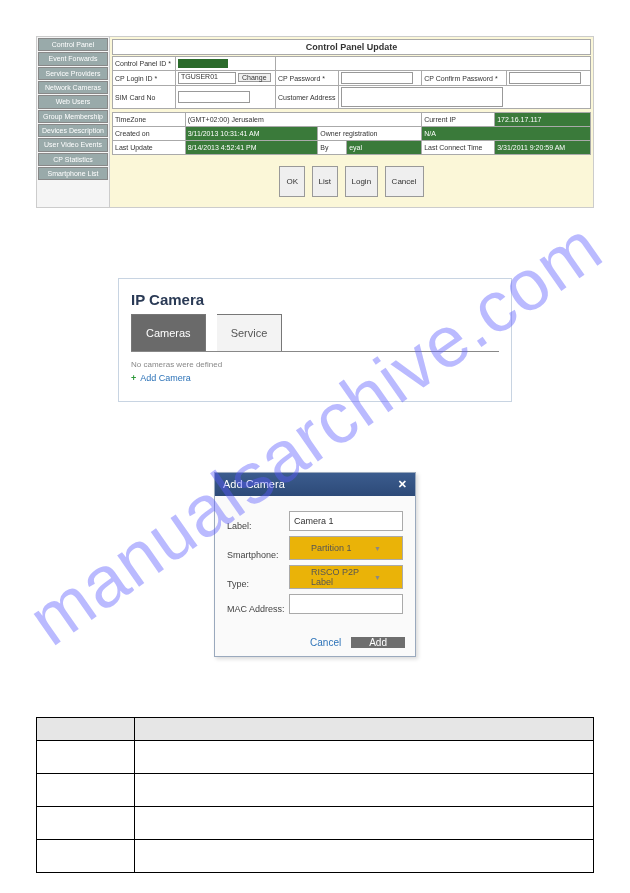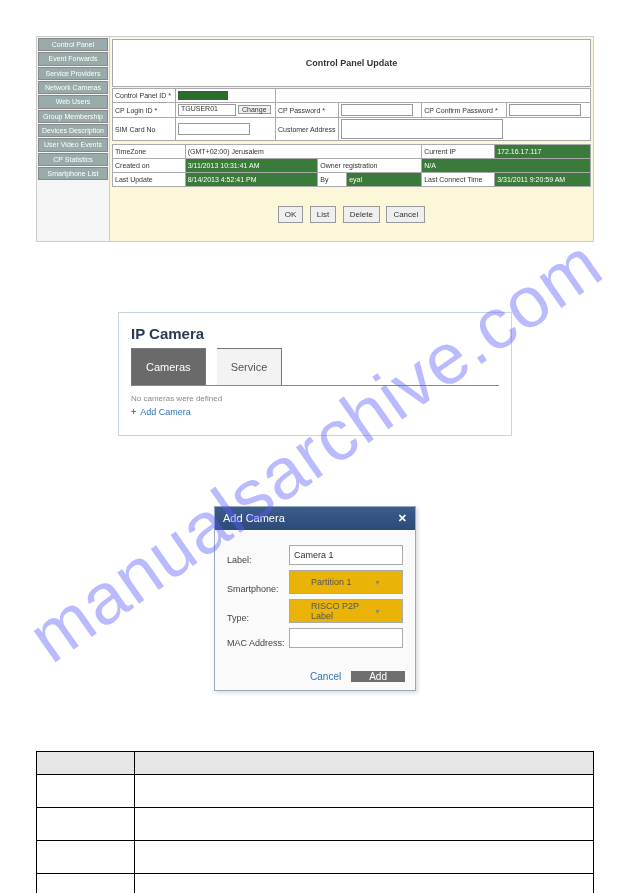--- a/index.html
+++ b/index.html
@@ -3,28 +3,28 @@
 <meta charset="utf-8">
 <style>
   body{margin:0;font-family:Arial,Helvetica,sans-serif;font-size:9px;color:#333;background:#fff;width:630px}
   .page{position:relative;width:630px;padding:36px 36px 0 36px;box-sizing:border-box}
   .wm{position:absolute;left:50%;top:50%;transform:translate(-50%,-55%) rotate(-35deg);font-size:72px;color:rgba(90,90,255,.42);font-weight:500;pointer-events:none;white-space:nowrap;letter-spacing:1px;z-index:5}
   
   .cp-wrap{display:flex;border:1px solid #ccc}
   .side{width:72px;background:#f5f5f5;border-right:1px solid #ccc}
   .side div{background:#9aa;color:#fff;font-size:7px;padding:2px 3px;margin:1px;text-align:center;border:1px solid #888;line-height:1.05;cursor:pointer}
   .cp-body{flex:1;background:#fbf7d8;padding:2px}
-  .cp-title{background:#fff;border:1px solid #aaa;text-align:center;font-weight:bold;font-size:9px;padding:18px;margin-bottom:1px}
+  .cp-title{background:#fff;border:1px solid #aaa;text-align:center;font-weight:bold;font-size:9px;padding:2px;margin-bottom:1px}
   table.cp{border-collapse:collapse;width:100%}
   table.cp td{border:1px solid #aaa;background:#fff;font-size:7px;padding:1px 2px;height:11px;vertical-align:middle;white-space:nowrap}
   .blk{display:inline-block;background:#2b6b2b;height:9px;vertical-align:middle}.w50{width:50px}
   .ibox{display:inline-block;border:1px solid #999;background:#fff;height:10px;width:70px;vertical-align:middle}
   .btn-mini{display:inline-block;border:1px solid #999;background:#efefef;font-size:7px;padding:0 3px;margin-left:2px;cursor:pointer}
   .btnrow{text-align:center;margin-top:3px}
-  .btnrow span{display:inline-block;border:1px solid #999;background:#efefef;font-size:8px;padding:3px 6px;margin:16px 2px;cursor:pointer}
+  .btnrow span{display:inline-block;border:1px solid #999;background:#efefef;font-size:8px;padding:10px 6px;margin:8px 2px;cursor:pointer}
   .greencell{background:#3a7a3a !important;color:#fff}
   
   .ipcam{width:368px;margin:70px auto 0;border:1px solid #c8d4e2;padding:10px 12px 18px;background:#fff}
   .ipcam h2{font-size:15px;font-weight:bold;color:#2a3a55;margin:2px 0 6px}
   .tabs{border-bottom:1px solid #888;display:flex}
   .tab{padding:12px 14px;font-size:11px;border:1px solid #777;border-bottom:none;background:#f3f3f3;color:#555;margin-right:11px;cursor:pointer}
   .tab.active{background:#6a6a6a;color:#fff}
   .tab.inactive{border-left:none}
   .noc{color:#888;font-size:8px;margin:8px 0 4px}
   .addc{color:#2d73b8;font-size:9px;cursor:pointer}
@@ -114,21 +114,21 @@
           <td style="width:20px">By</td>
           <td class="greencell" style="width:60px">eyal</td>
           <td>Last Connect Time</td>
           <td class="greencell">3/31/2011 9:20:59 AM</td>
         </tr>
       </tbody>
         </table>
       <div class="btnrow">
         <span>OK</span>
         <span>List</span>
-        <span>Delete</span>
+        <span>Login</span>
         <span>Cancel</span>
       </div>
     </div>
   </div>
 
   <div class="ipcam">
     <h2>IP Camera</h2>
     <div class="tabs">
       <div class="tab active">Cameras</div>
       <div class="tab inactive">Service</div>

